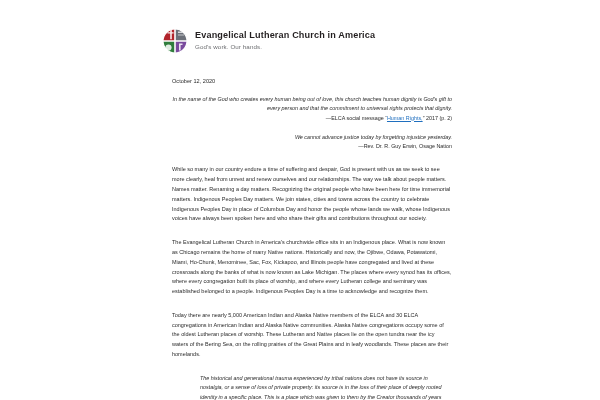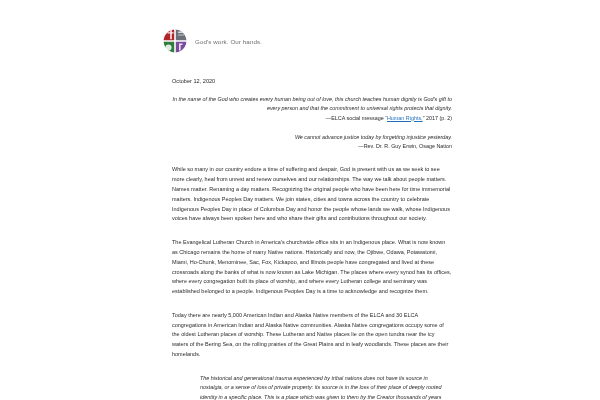--- a/index.html
+++ b/index.html
@@ -129,20 +129,21 @@
           <path d="M5.5 4.2 L8.2 4.2 L8.2 2.0 L9.8 2.0 L9.8 4.2 L11.6 4.2 L11.6 5.6 L9.8 5.6 L9.8 11.2 L8.2 11.2 L8.2 5.6 L5.5 5.6 Z" fill="#ffffff" opacity="0.92"></path>
           <path d="M16.0 3.6 L20.6 3.6 L20.6 5.0 L16.0 5.0 Z" fill="#ffffff" opacity="0.75"></path>
           <path d="M16.0 6.4 L22.0 6.4 L22.0 7.6 L16.0 7.6 Z" fill="#ffffff" opacity="0.6"></path>
           <circle cx="6.5" cy="19.5" r="3.1" fill="#ffffff" opacity="0.85"></circle>
           <path d="M17.0 15.5 L20.5 15.5 L20.5 17.0 L18.6 17.0 L18.6 22.5 L17.0 22.5 Z" fill="#ffffff" opacity="0.85"></path>
         </g>
         <circle cx="13" cy="13" r="12" fill="none" stroke="#ffffff" stroke-width="1.2"></circle>
       </svg>
     </div>
     <div class="brand-block">
+      <div class="brand-name">Evangelical Lutheran Church in America</div>
       <div class="brand-tagline">God's work. Our hands.</div>
     </div>
   </div>
 
   <div class="content">
 
     <div class="letter-date">October 12, 2020</div>
 
     <div class="pull-quote">
       <span>In the name of the God who creates every human being out of love, this church teaches human dignity is God's gift to every person and that the commitment to universal rights protects that dignity.</span>

